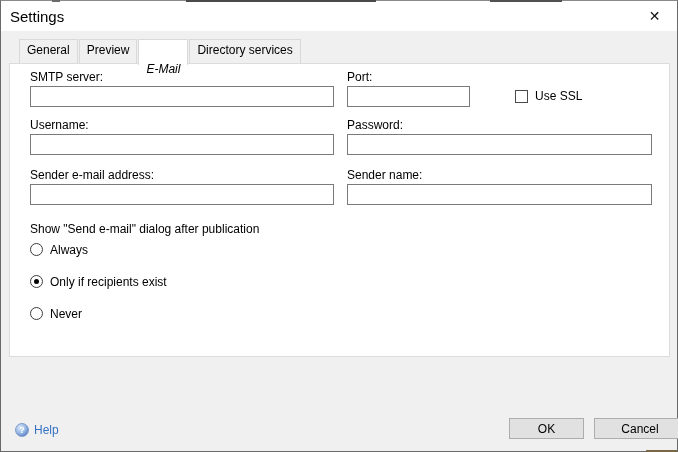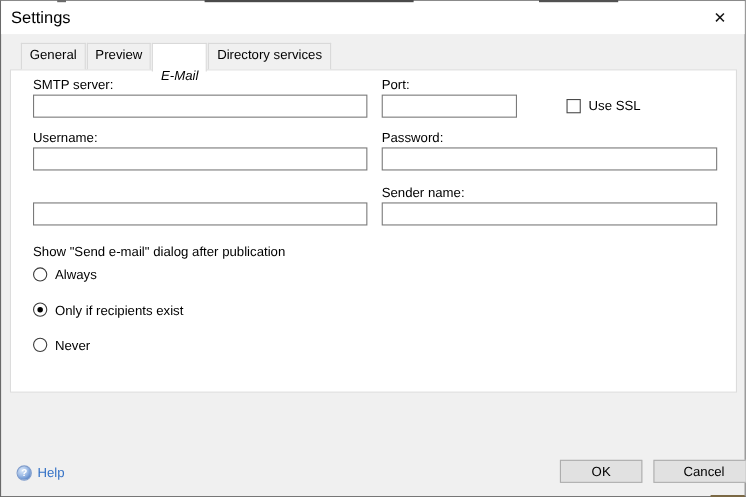--- a/index.html
+++ b/index.html
@@ -98,20 +98,21 @@
         <span class="checkbox"></span>
         <span class="checkbox-label">Use SSL</span>
       </div>
 
       <div class="flabel" style="left:20px; top:54px;">Username:</div>
       <input class="tbox" style="left: 20px; top: 70px; width: 304px;" value="">
 
       <div class="flabel" style="left:337px; top:54px;">Password:</div>
       <input class="tbox" style="left: 337px; top: 70px; width: 305px;" value="">
 
+      <div class="flabel" style="left:20px; top:104px;">Sender e-mail address:</div>
       <input class="tbox" style="left: 20px; top: 120px; width: 304px;" value="">
 
       <div class="flabel" style="left:337px; top:104px;">Sender name:</div>
       <input class="tbox" style="left: 337px; top: 120px; width: 305px;" value="">
 
       <div class="group-heading">Show "Send e-mail" dialog after publication</div>
 
       <div class="radio-row" style="top:179px;">
         <span class="radio"></span>
         <span class="radio-label">Always</span>

